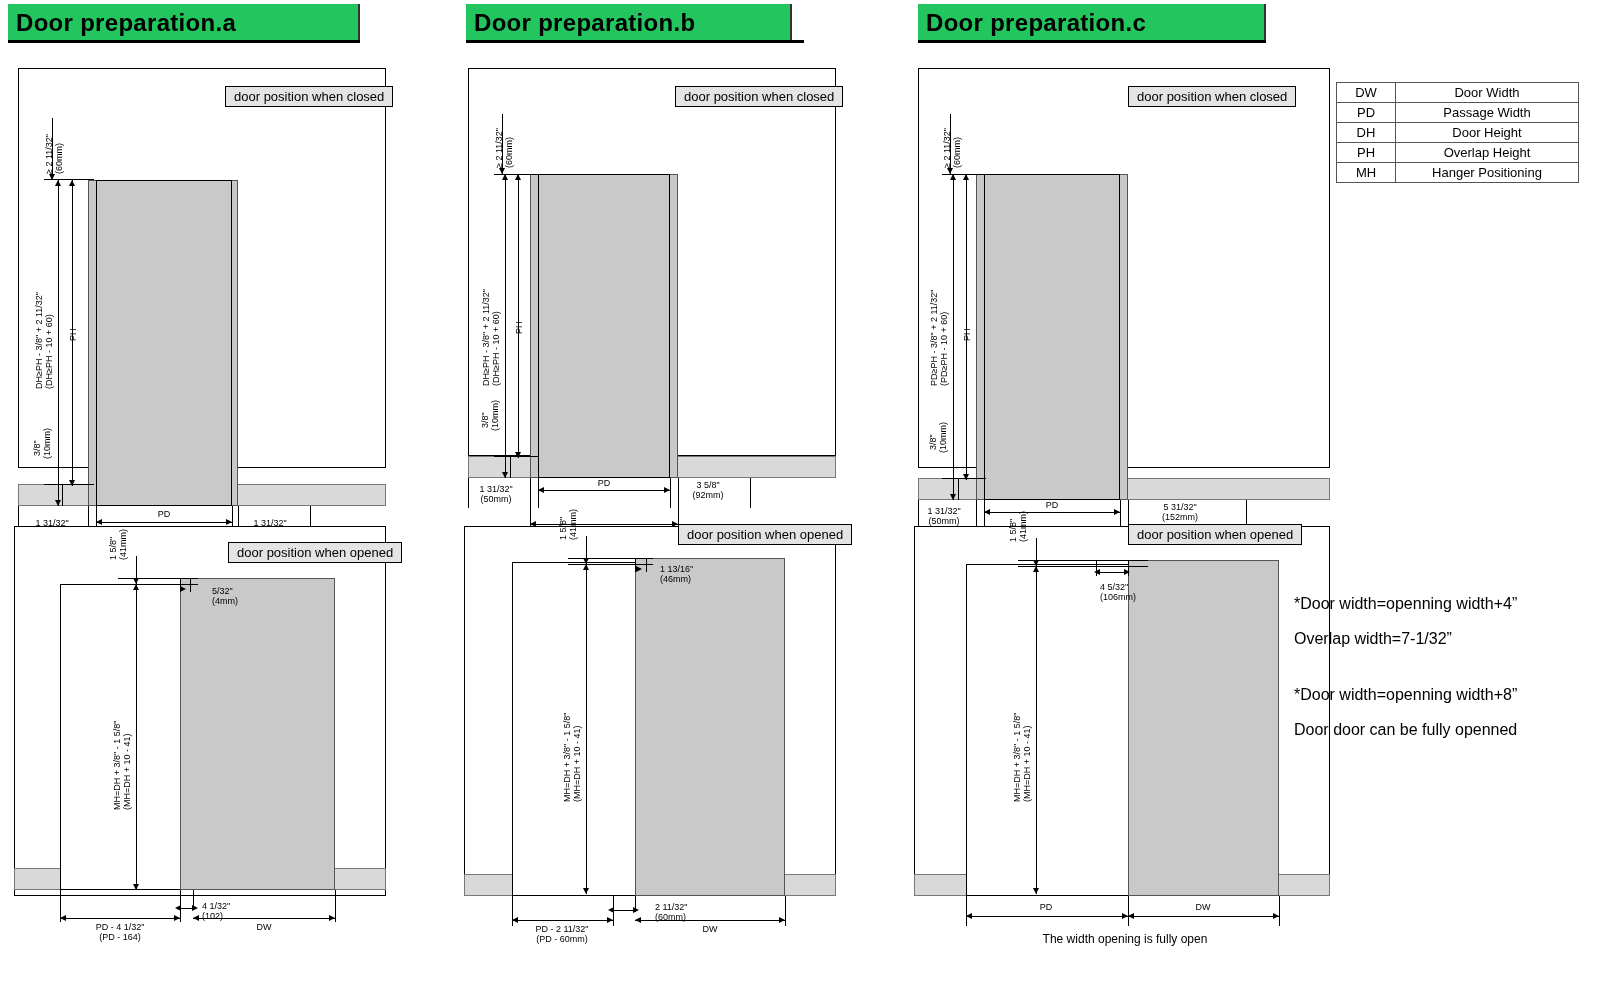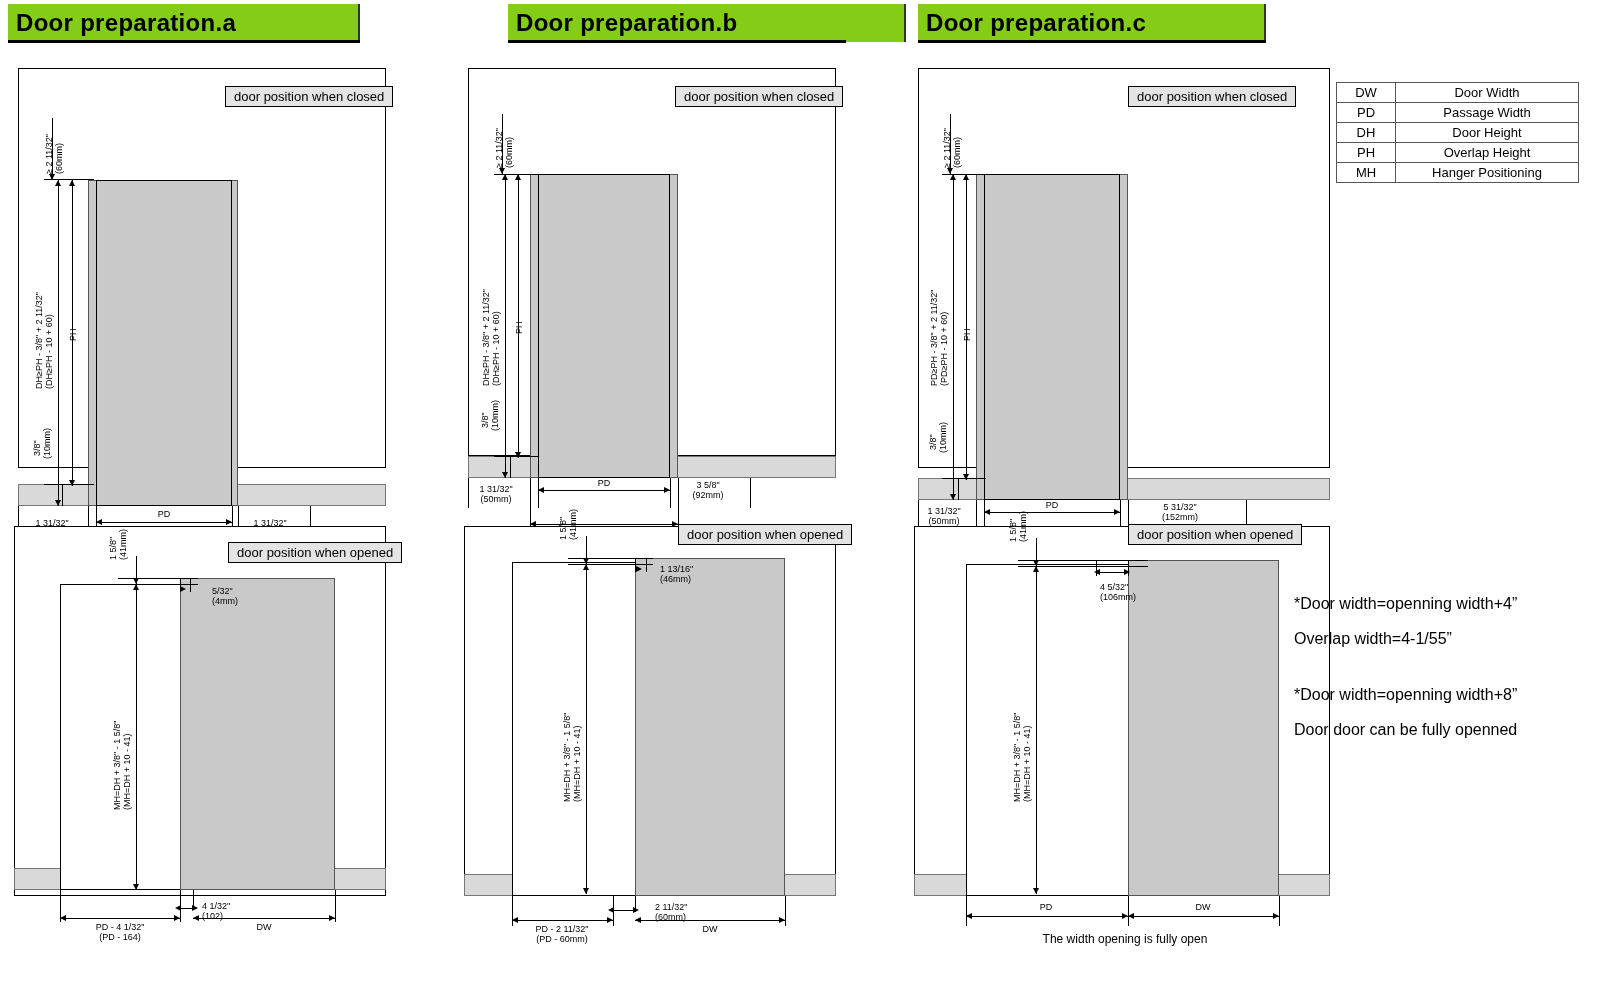--- a/index.html
+++ b/index.html
@@ -7,21 +7,21 @@
     width:1600px;height:991px;background:#ffffff;
     font-family:"Liberation Sans", sans-serif;
     color:#000;
     position:relative;
     overflow:hidden;
   }
   .panel{position:absolute;}
   
   .title-wrap{position:absolute;height:38px;}
   .title-bar{
-    position:relative;height:38px;background:#84cc16;
+    position:relative;height:38px;background:#22c55e;
     border-right:2px solid #333;
     display:flex;align-items:center;
   }
   .title-bar .txt{
     font-size:24px;font-weight:bold;letter-spacing:0.3px;
     padding-left:8px;white-space:nowrap;
   }
   .title-rule{position:absolute;left:0;height:3px;background:#000;}
   
   .frame{position:absolute;border:1px solid #000;background:#fff;box-sizing:border-box;}
@@ -55,21 +55,21 @@
 </head>
 <body>
 
 <div class="title-wrap" style="left:8px;top:4px;width:352px;">
   <div class="title-bar">
     <span class="txt">Door preparation.a</span>
   </div>
   <div class="title-rule" style="top:36px;width:352px;"></div>
 </div>
 
-<div class="title-wrap" style="left:466px;top:4px;width:398px;margin-left:42px;">
+<div class="title-wrap" style="left:466px;top:4px;width:326px;">
   <div class="title-bar">
     <span class="txt">Door preparation.b</span>
   </div>
   <div class="title-rule" style="top:36px;width:338px;"></div>
 </div>
 
 <div class="title-wrap" style="left:918px;top:4px;width:348px;">
   <div class="title-bar">
     <span class="txt">Door preparation.c</span>
   </div>
@@ -403,15 +403,15 @@
     <td class="v">Overlap Height</td>
   </tr>
   <tr>
     <td class="k">MH</td>
     <td class="v">Hanger Positioning</td>
   </tr>
 </tbody>
   </table>
 
 <div class="note" style="left:1294px;top:595px;">*Door width=openning width+4”</div>
-<div class="note" style="left:1294px;top:630px;">Overlap width=4-1/55”</div>
+<div class="note" style="left:1294px;top:630px;">Overlap width=7-1/32”</div>
 <div class="note" style="left:1294px;top:686px;">*Door width=openning width+8”</div>
 <div class="note" style="left:1294px;top:721px;">Door door can be fully openned</div>
 
 </body></html>

